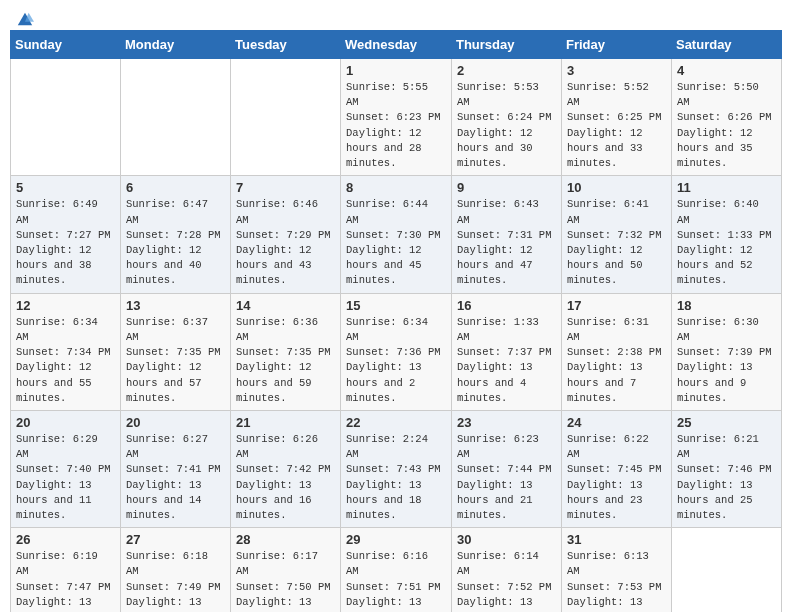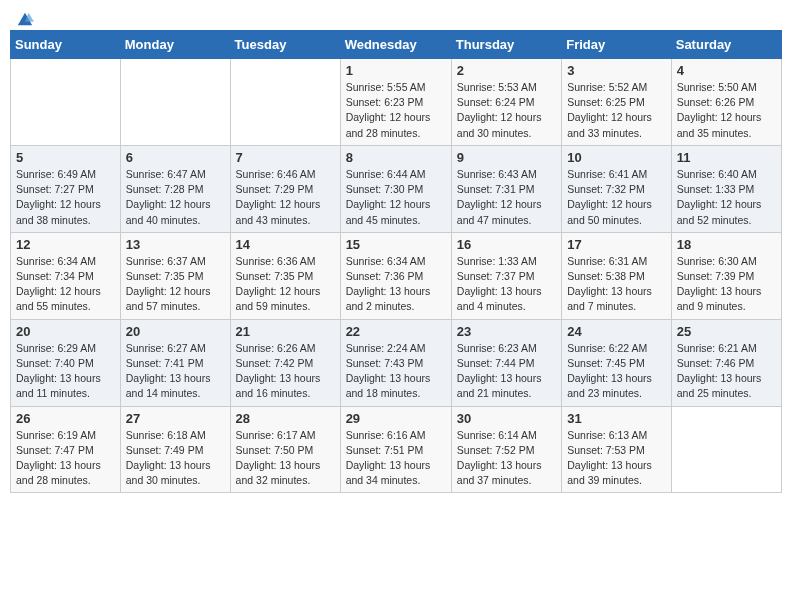--- a/index.html
+++ b/index.html
@@ -80,20 +80,21 @@
       background: #eef2f7;
     }
     .day-num {
       font-size: 13px;
       font-weight: bold;
       display: block;
       margin-bottom: 2px;
     }
     .day-info {
       line-height: 1.45;
+      font-family: Liberation Mono, monospace;
     }
     .empty-cell {
       background: #fff !important;
     }
   </style>
 </head>
 <body>
 
 <div class="header">
   <div class="logo">
@@ -258,21 +259,21 @@
         <div class="day-info">
           <span>Sunrise: 1:33 AM</span><br>
           <span>Sunset: 7:37 PM</span><br>
           <span>Daylight: 13 hours and 4 minutes.</span>
         </div>
       </td>
         <td>
         <span class="day-num">17</span>
         <div class="day-info">
           <span>Sunrise: 6:31 AM</span><br>
-          <span>Sunset: 5:38 PM</span><br>
+          <span>Sunset: 2:38 PM</span><br>
           <span>Daylight: 13 hours and 7 minutes.</span>
         </div>
       </td>
         <td>
         <span class="day-num">18</span>
         <div class="day-info">
           <span>Sunrise: 6:30 AM</span><br>
           <span>Sunset: 7:39 PM</span><br>
           <span>Daylight: 13 hours and 9 minutes.</span>
         </div>

